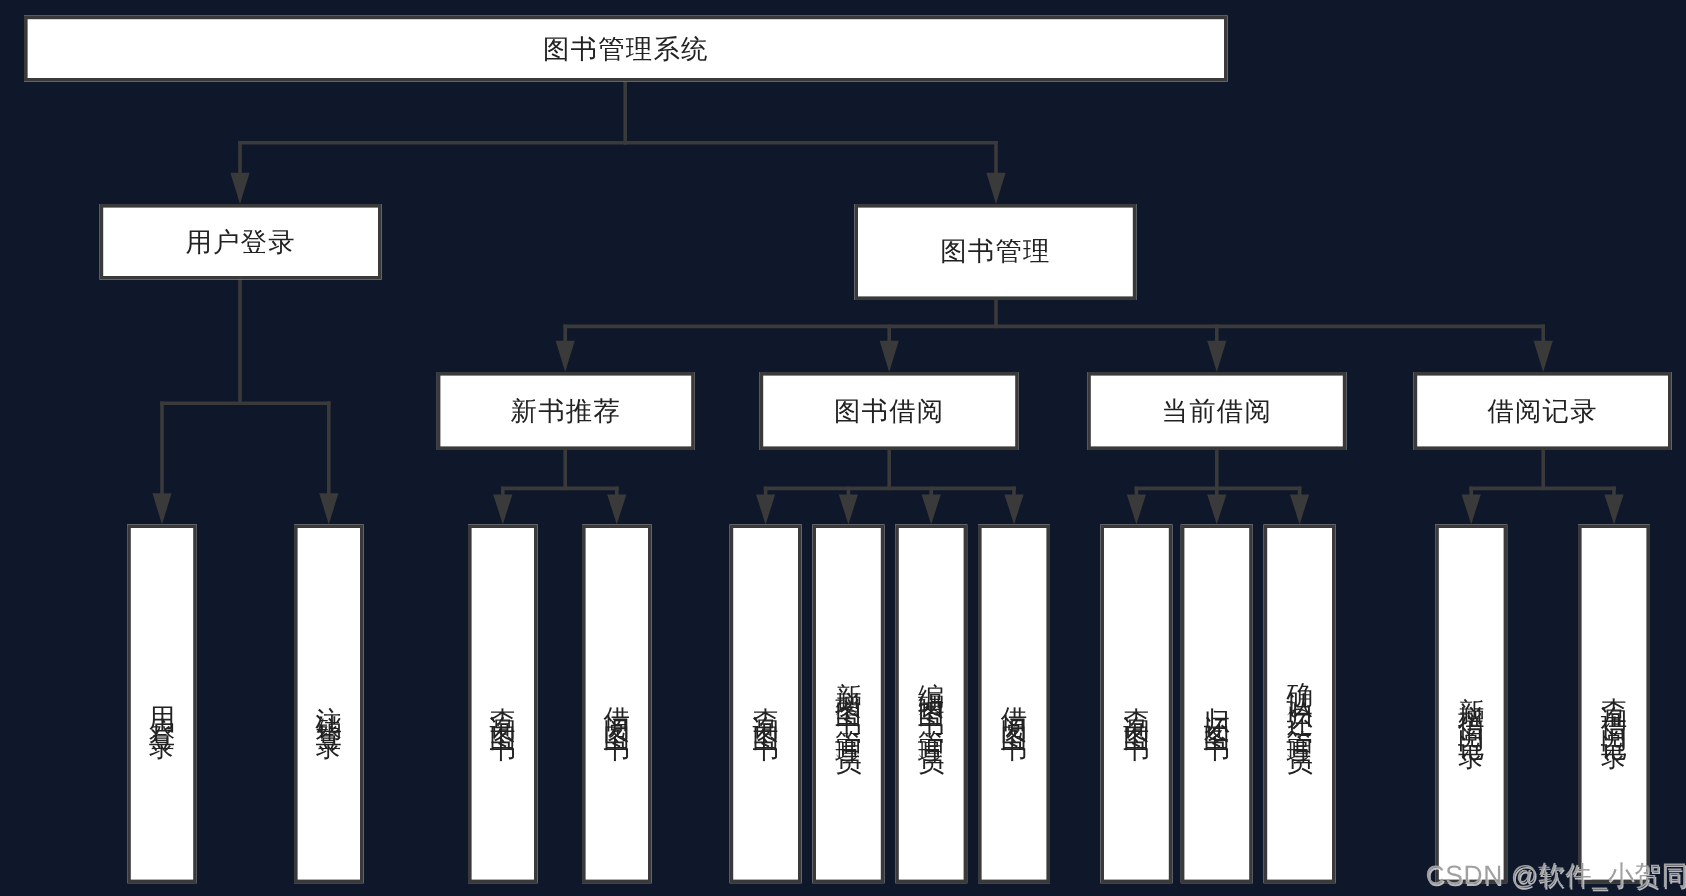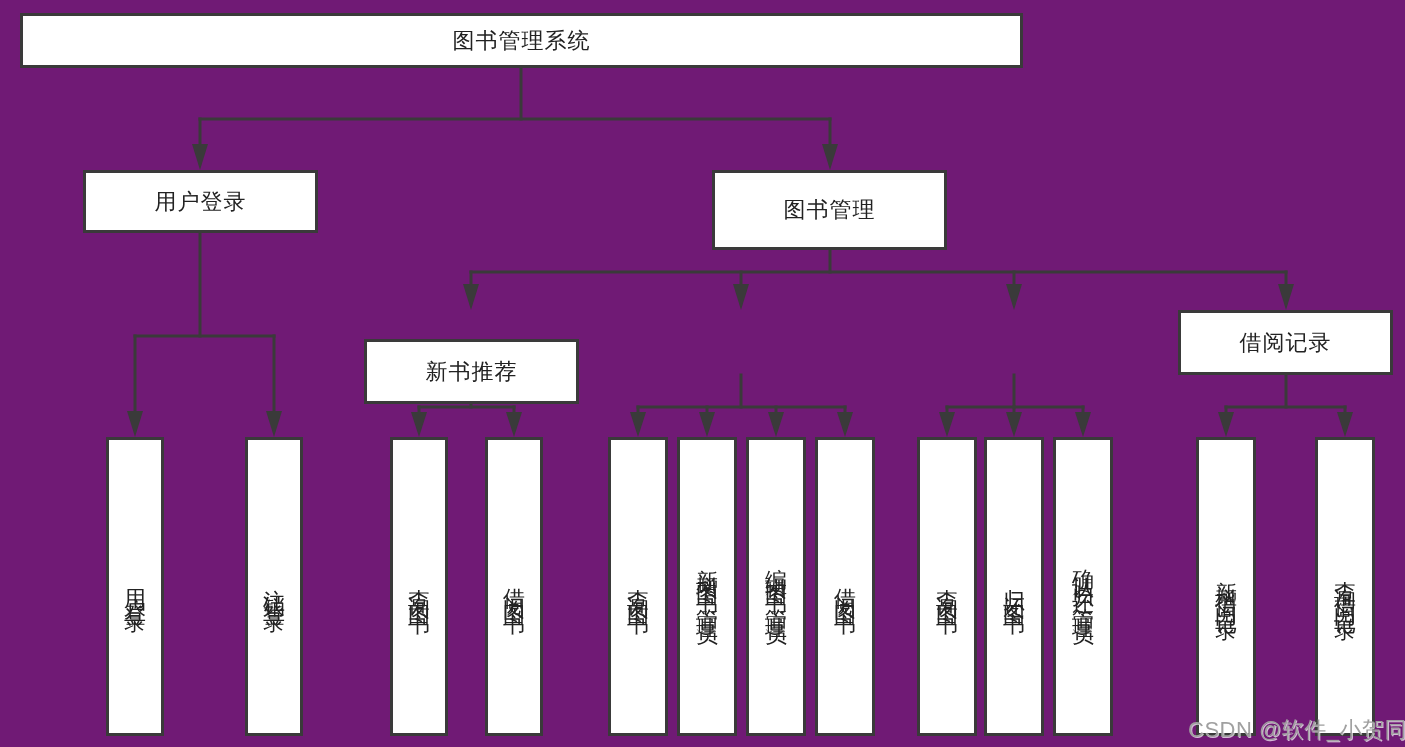--- a/index.html
+++ b/index.html
@@ -4,21 +4,21 @@
 <style>
   html, body {
     margin: 0;
     padding: 0;
     background: #ffffff;
   }
   .canvas {
     position: relative;
     width: 1405px;
     height: 747px;
-    background: #701a75;
+    background: #0f172a;
     font-family: "Liberation Sans", sans-serif;
     overflow: hidden;
   }
   svg.wires {
     position: absolute;
     left: 0; top: 0;
     width: 1405px; height: 747px;
   }
   .node {
     position: absolute;
@@ -40,21 +40,21 @@
     writing-mode: vertical-lr;
     text-orientation: upright;
     font-size: 22px;
     letter-spacing: 8px;
     font-weight: 500;
     line-height: 1;
   }
   .root-node   { left: 20px;  top: 13px;  width: 1003px; height: 55px; }
   .n-userlogin { left: 83px;  top: 170px; width: 235px;  height: 63px; }
   .n-bookmgmt  { left: 712px; top: 170px; width: 235px;  height: 80px; }
-  .g-newbook   { left: 364px; top: 310px; width: 215px;  height: 65px; margin-top: 29px; }
+  .g-newbook   { left: 364px; top: 310px; width: 215px;  height: 65px; }
   .g-borrow    { left: 633px; top: 310px; width: 216px;  height: 65px; }
   .g-current   { left: 906px; top: 310px; width: 216px;  height: 65px; }
   .g-records   { left: 1178px;top: 310px; width: 215px;  height: 65px; }
   .leaf { top: 437px; height: 299px; }
   .l-u0  { left: 106px;  width: 58px; }
   .l-u1  { left: 245px;  width: 58px; }
   .l-n0  { left: 390px;  width: 58px; }
   .l-n1  { left: 485px;  width: 58px; }
   .l-b0  { left: 608px;  width: 60px; }
   .l-b1  { left: 677px;  width: 60px; }
@@ -147,20 +147,22 @@
       <polygon points="1337,412 1353,412 1345,437"></polygon>
     </g>
   </svg>
 
   <div class="node h-node root-node">图书管理系统</div>
 
   <div class="node h-node n-userlogin">用户登录</div>
   <div class="node h-node n-bookmgmt">图书管理</div>
 
   <div class="node h-node g-newbook">新书推荐</div>
+  <div class="node h-node g-borrow">图书借阅</div>
+  <div class="node h-node g-current">当前借阅</div>
   <div class="node h-node g-records">借阅记录</div>
 
   <div class="node v-node leaf l-u0">用户登录</div>
   <div class="node v-node leaf l-u1">注销登录</div>
 
   <div class="node v-node leaf l-n0">查询图书</div>
   <div class="node v-node leaf l-n1">借阅图书</div>
 
   <div class="node v-node leaf l-b0">查询图书</div>
   <div class="node v-node leaf l-b1">新增图书（管理员）</div>

